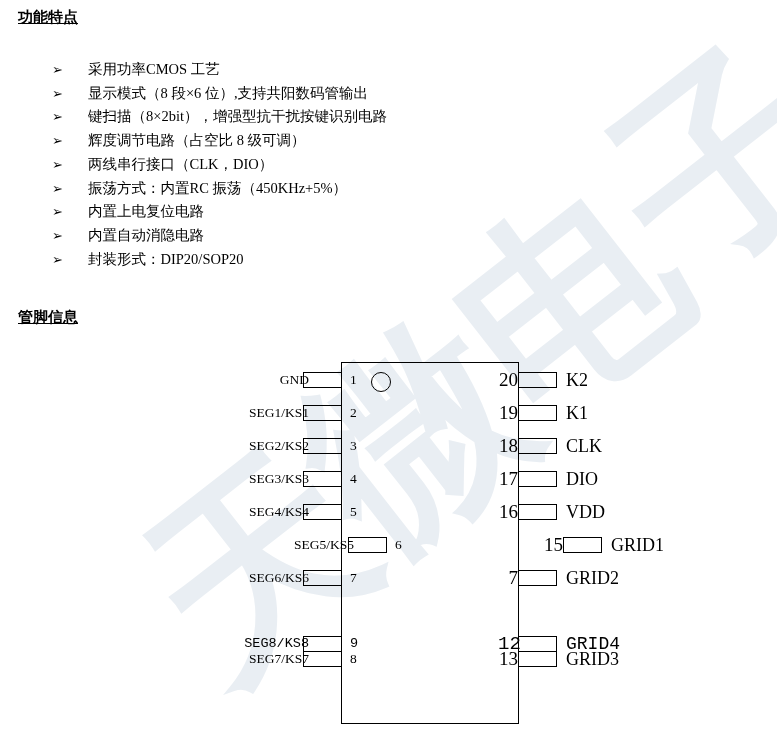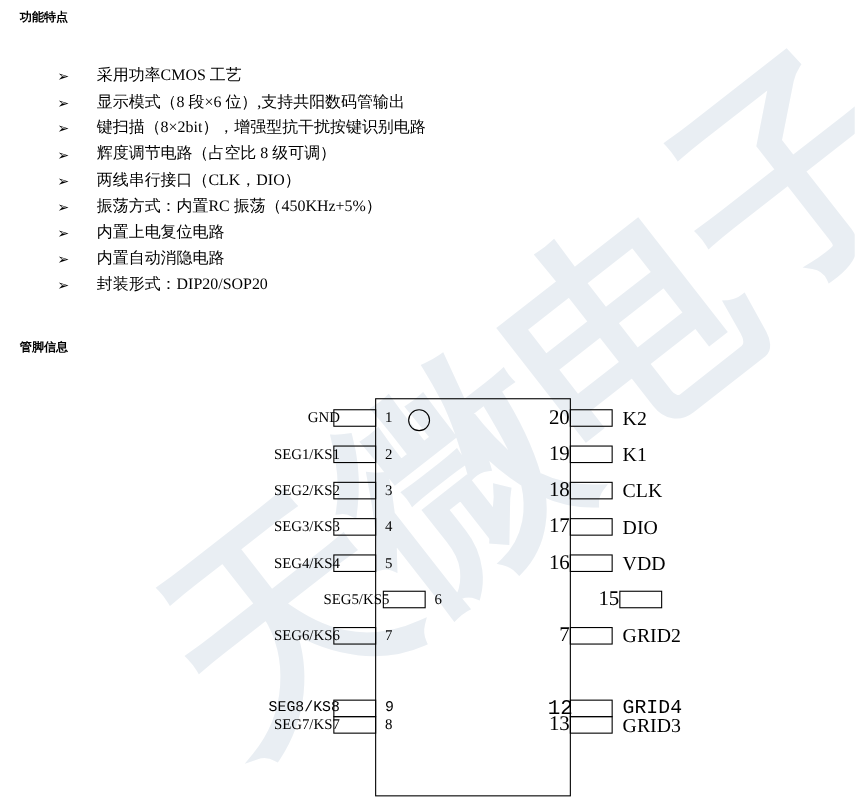--- a/index.html
+++ b/index.html
@@ -43,21 +43,22 @@
 
   
   .content {
     position: relative;
     z-index: 2;
   }
 
   .section-title {
     font-family: "Liberation Sans", sans-serif;
     font-weight: bold;
-    font-size: 11px;
+    font-size: 15px;
+    text-decoration: underline;
   }
   #features-title {
     position: absolute;
     left: 18px;
     top: 8px;
   }
   #pins-title {
     position: absolute;
     left: 18px;
     top: 308px;
@@ -248,20 +249,21 @@
       <span class="pin-right-num">16</span>
       <span class="pin-right-lead"></span>
       <span class="pin-right-label">VDD</span>
     </div>
     <div class="pin-row" style="top:184px;margin-left:45px;">
       <span class="pin-left-label">SEG5/KS5</span>
       <span class="pin-left-lead"></span>
       <span class="pin-left-num">6</span>
       <span class="pin-right-num">15</span>
       <span class="pin-right-lead"></span>
+      <span class="pin-right-label">GRID1</span>
     </div>
     <div class="pin-row" style="top:217px;">
       <span class="pin-left-label">SEG6/KS6</span>
       <span class="pin-left-lead"></span>
       <span class="pin-left-num">7</span>
       <span class="pin-right-num">7</span>
       <span class="pin-right-lead"></span>
       <span class="pin-right-label">GRID2</span>
     </div>
     <div class="pin-row" style="top:250px;margin-top:48px;">

